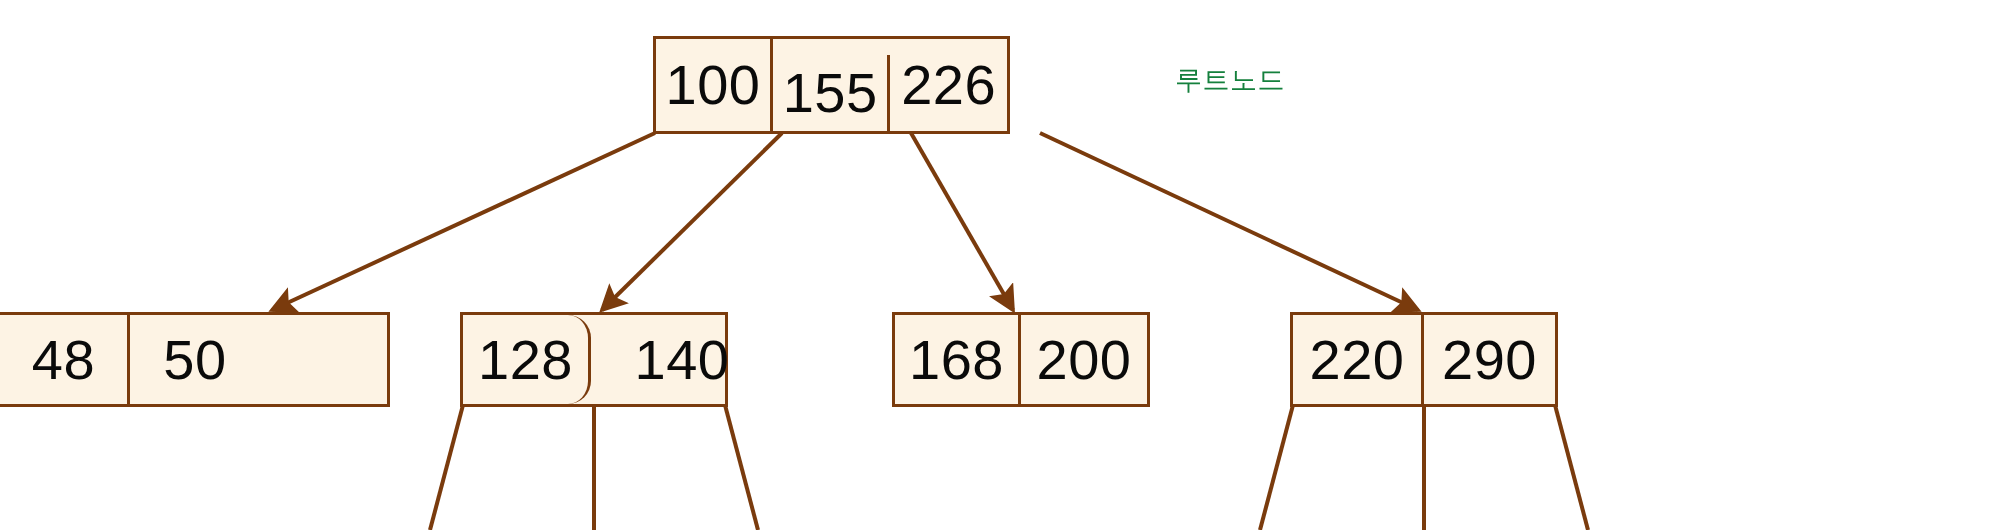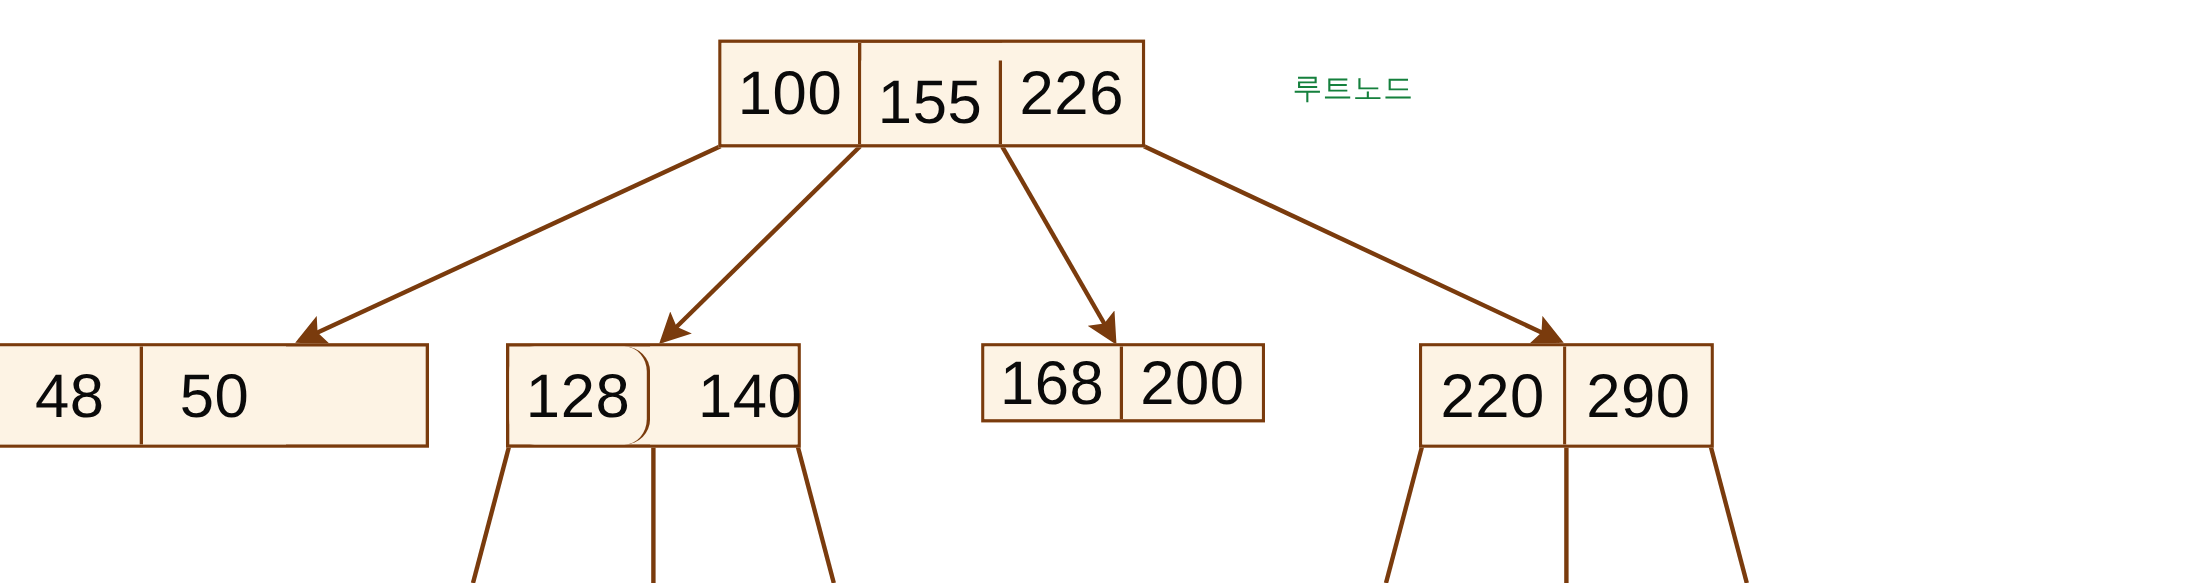--- a/index.html
+++ b/index.html
@@ -78,34 +78,34 @@
         <line x1="463" y1="405" x2="430" y2="530" stroke="#7a3b0d" stroke-width="4"></line>
         <line x1="594" y1="405" x2="594" y2="530" stroke="#7a3b0d" stroke-width="4"></line>
         <line x1="725" y1="405" x2="758" y2="530" stroke="#7a3b0d" stroke-width="4"></line>
         <line x1="1293" y1="405" x2="1260" y2="530" stroke="#7a3b0d" stroke-width="4"></line>
         <line x1="1424" y1="405" x2="1424" y2="530" stroke="#7a3b0d" stroke-width="4"></line>
         <line x1="1555" y1="405" x2="1588" y2="530" stroke="#7a3b0d" stroke-width="4"></line>
       </g>
   </svg>
 
   <div id="nodes-layer">
-      <div class="node" style="left: 653px; top: 36px; width: 388px; height: 98px;">
+      <div class="node" style="left: 653px; top: 36px; width: 357px; height: 98px;">
         <div class="cell" style="width: 129px;">100</div>
         <div class="cell" style="width: 129px; margin-top: 16px;">155</div>
         <div class="cell" style="width: 129px;">226</div>
       </div>
       <div class="node" style="left: -3px; top: 312px; width: 393px; height: 95px;">
         <div class="cell" style="width: 130px; text-align: center;">48</div>
         <div class="cell" style="width: 130px;">50</div>
       </div>
       <div class="node" style="left: 460px; top: 312px; width: 268px; height: 95px;">
         <div class="cell" style="width: 134px; border-radius: 23px;">128</div>
         <div class="cell" style="width: 134px; padding-left: 48px;">140</div>
       </div>
-      <div class="node" style="left: 892px; top: 312px; width: 258px; height: 72px;">
+      <div class="node" style="left: 892px; top: 312px; width: 258px; height: 95px;">
         <div class="cell" style="width: 129px;">168</div>
         <div class="cell" style="width: 129px;">200</div>
       </div>
       <div class="node" style="left: 1290px; top: 312px; width: 268px; height: 95px;">
         <div class="cell" style="width: 134px;">220</div>
         <div class="cell" style="width: 134px;">290</div>
       </div>
     </div>
 
   <div class="label-root" style="left:1175px; top:62px;">루트노드</div>

